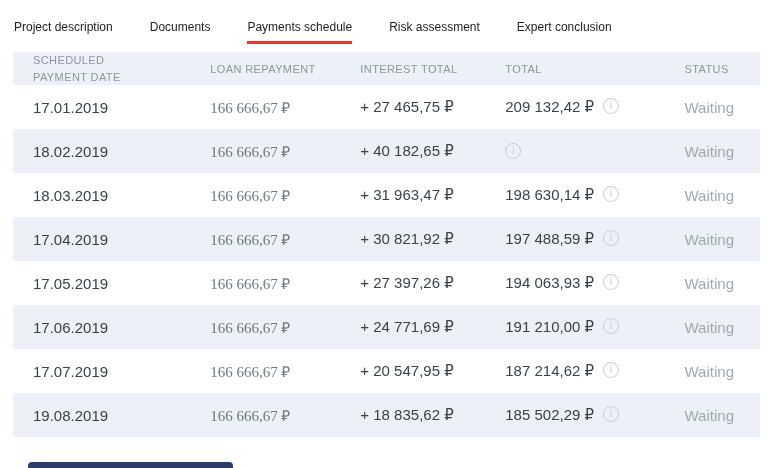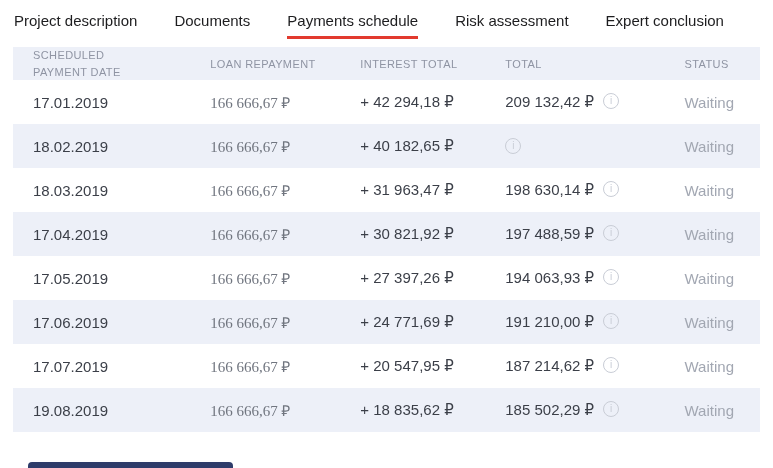--- a/index.html
+++ b/index.html
@@ -14,24 +14,25 @@
     --text-mid: #70757f;
     --text-light: #a2a7b2;
     --header-text: #8f94a3;
     --icon-gray: #c9cdd6;
     --navy: #2e3c6a;
   }
 
   
   .tabs { display: flex; gap: 37px; padding: 12px 0 0 14px; }
   .tab {
-    font-size: 15px; color: #1d1d1f;
+    font-size: 12px; color: #1d1d1f;
     padding-bottom: 7px; white-space: nowrap;
     border-bottom: 3px solid transparent;
     cursor: pointer;
+    margin-top: 8px;
   }
   .tab.active { border-bottom-color: var(--accent); }
 
   
   .table { margin: 8px 13px 0 13px; }
   .thead, .row {
     display: grid;
     grid-template-columns: 26.4% 20.1% 19.4% 24% 10.1%;
     align-items: center;
   }
@@ -91,21 +92,21 @@
     </div>
     <div class="hcell">Loan repayment</div>
     <div class="hcell">Interest total</div>
     <div class="hcell">Total</div>
     <div class="hcell">Status</div>
   </div>
   <div id="table-body">
   <div class="row">
     <div class="cell-date">17.01.2019</div>
     <div class="cell-loan">166 666,67 ₽</div>
-    <div class="cell-interest">+ 42 294,18 ₽</div>
+    <div class="cell-interest">+ 27 465,75 ₽</div>
     <div class="cell-total">
       <span>209 132,42 ₽</span>
       <span class="info-icon">i</span>
     </div>
     <div class="cell-status">Waiting</div>
   </div>
 
   <div class="row">
     <div class="cell-date">18.02.2019</div>
     <div class="cell-loan">166 666,67 ₽</div>

